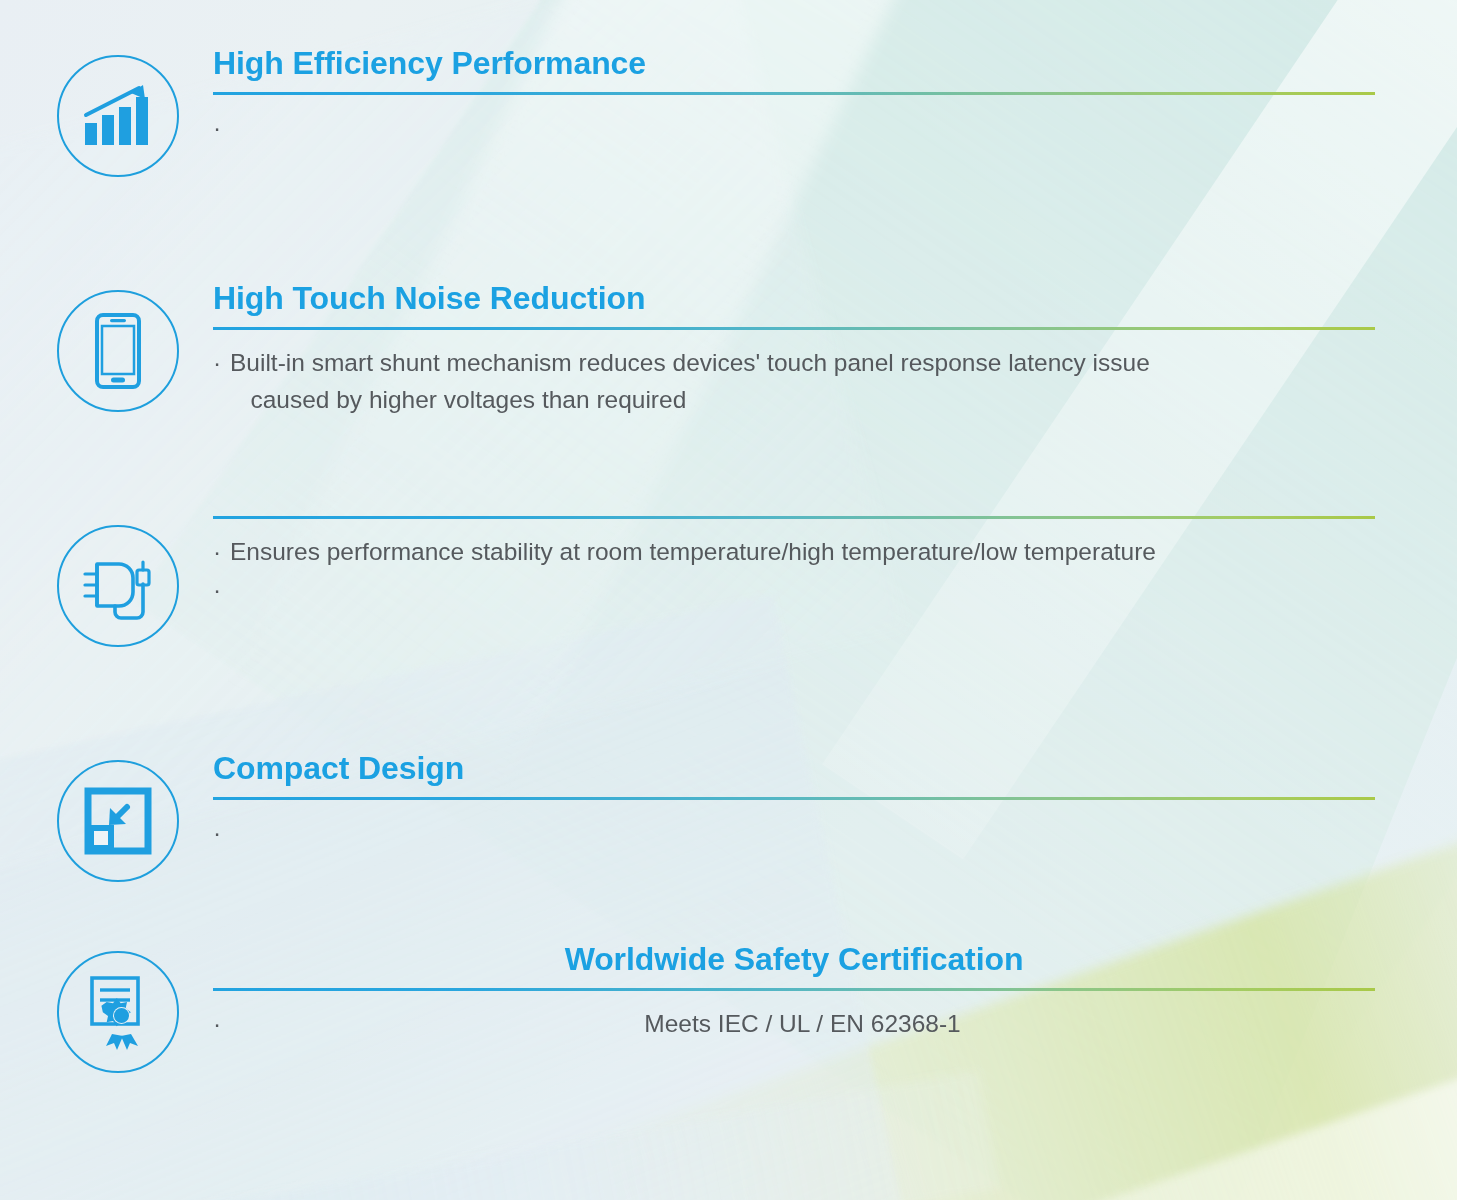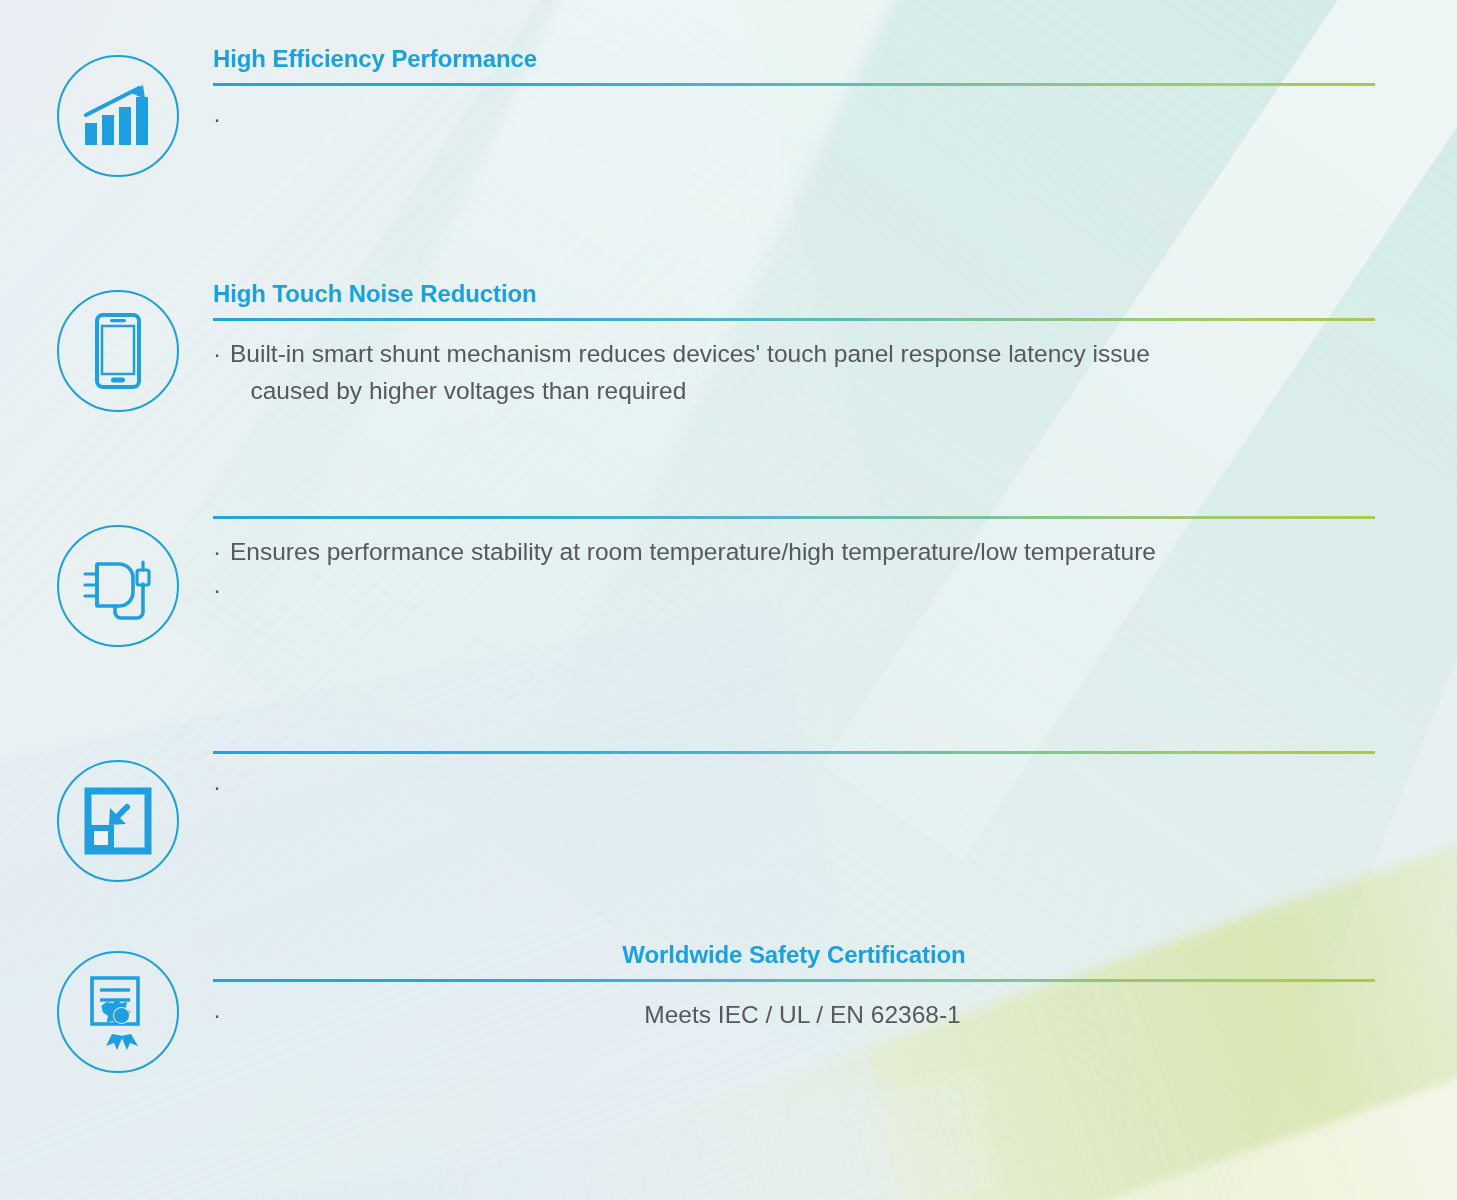--- a/index.html
+++ b/index.html
@@ -98,21 +98,21 @@
     display:flex;align-items:center;justify-content:center;
   }
   .icon-wrap svg{display:block;}
 
   .body-col{
     position:absolute;
     left:213px;top:46px;
     width:1162px;
   }
   .heading{
-    font-size:24px;
+    font-size:32px;
     font-weight:bold;
     color:#1ba1e2;
     letter-spacing:-.1px;
     line-height:1.12;
     margin:0 0 10px 0;
     white-space:nowrap;
   }
   .divider{
     width:1162px;height:3px;
     background:linear-gradient(90deg,#22a3e0 0%,#2aa6de 22%,#53b6c6 48%,#86c491 70%,#a4cc63 88%,#a9c948 100%);
@@ -224,20 +224,21 @@
     <div class="icon-wrap">
       <svg width="72" height="72" viewBox="0 0 72 72">
         <path d="M6 6 H66 V66 H6 Z" fill="none" stroke="#1f9fe0" stroke-width="7"></path>
         <rect x="6" y="40" width="26" height="26" fill="#eef4f7"></rect>
         <rect x="9" y="43" width="20" height="20" fill="none" stroke="#1f9fe0" stroke-width="6"></rect>
         <path d="M45 22 L31 36" stroke="#1f9fe0" stroke-width="6" stroke-linecap="round"></path>
         <path d="M27 40 L44 39 L28 23 Z" fill="#1f9fe0"></path>
       </svg>
     </div>
     <div class="body-col">
+      <div class="heading">Compact Design</div>
       <div class="divider"></div>
       <ul class="bullets">
         <li><span class="dot">·</span></li>
       </ul>
     </div>
   </div>
 
   <div class="feature f5">
     <div class="icon-wrap">
       <svg width="72" height="76" viewBox="0 0 72 76">

